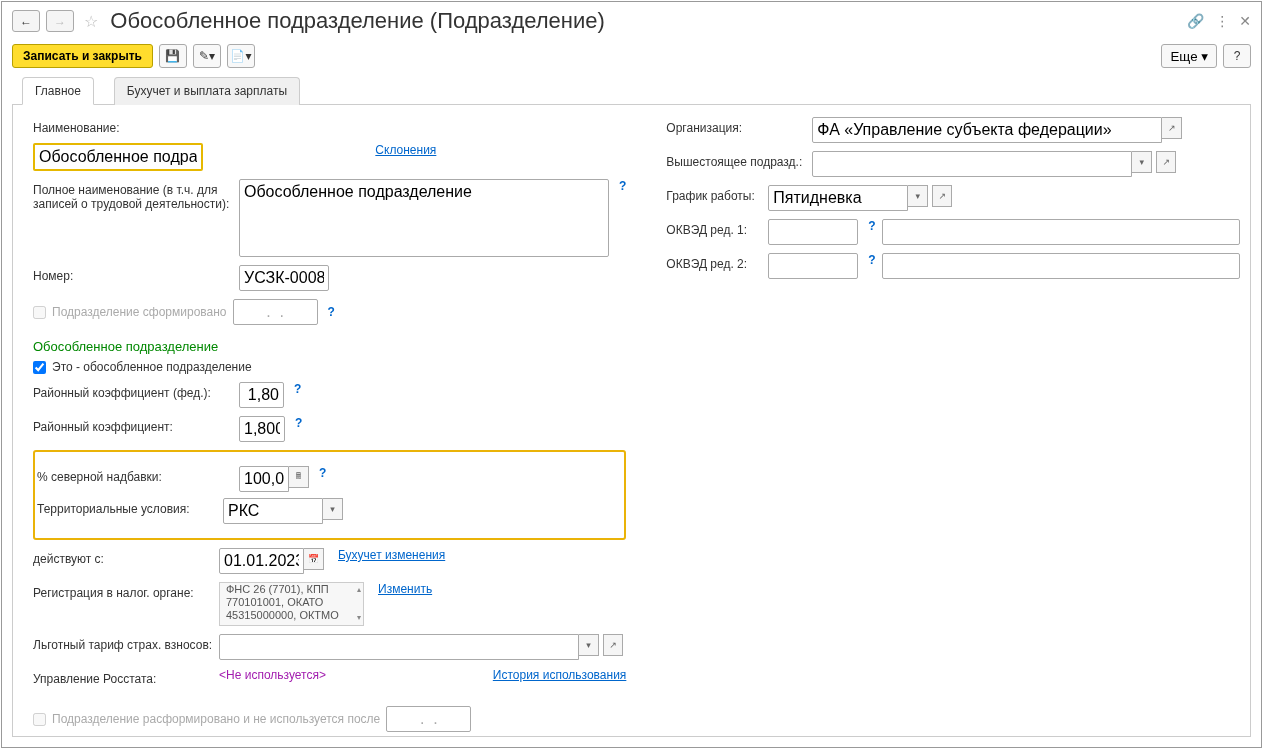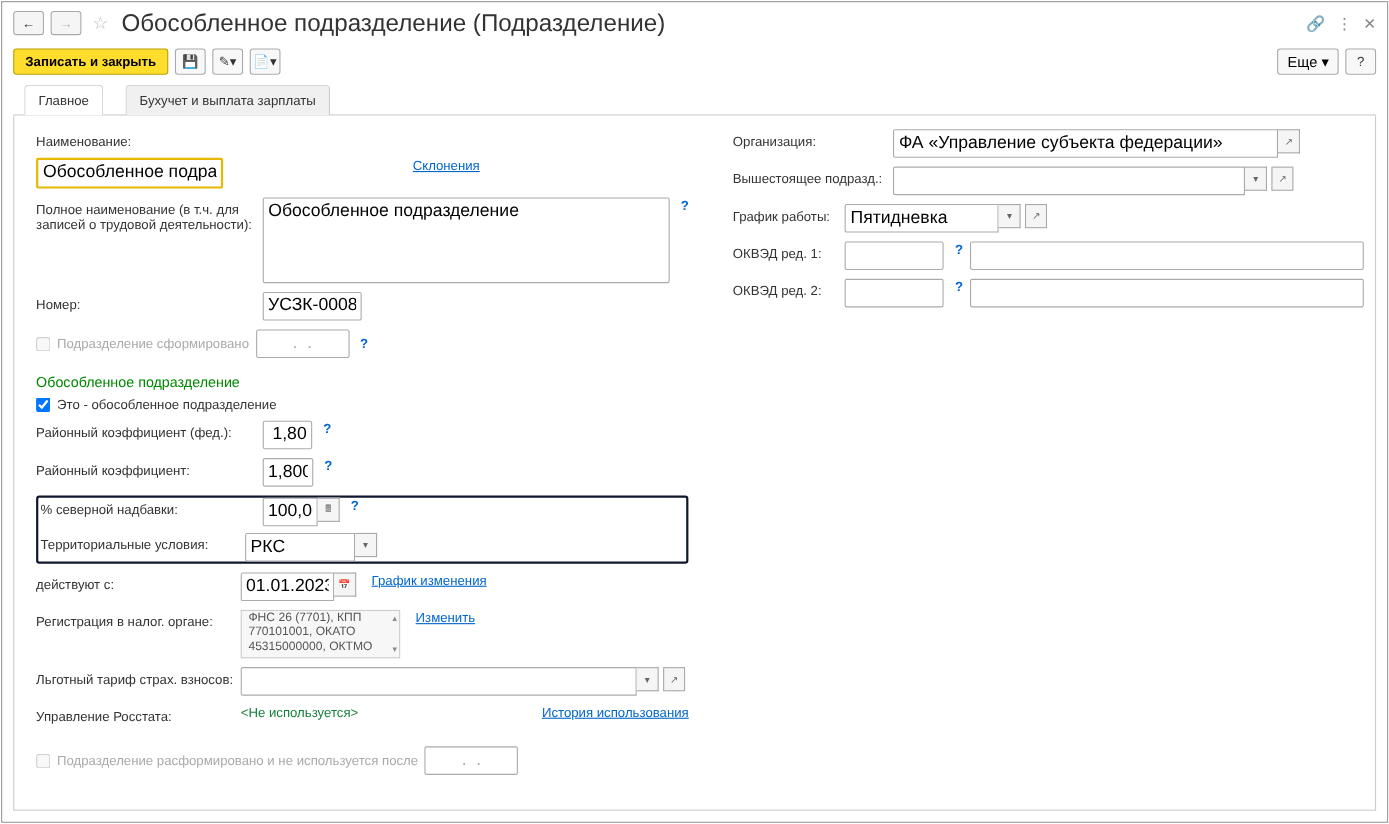--- a/index.html
+++ b/index.html
@@ -150,23 +150,23 @@
     margin: 14px 0 6px 0;
   }
   .checkbox-row {
     display: flex;
     align-items: center;
     gap: 6px;
     margin-bottom: 8px;
   }
   .checkbox-row input[type=checkbox] { margin: 0; }
   .highlighted-block {
-    border: 2px solid #0f172a;
-    border-radius: 3px;
-    padding: 0 2px;
+    border: 2px solid #eab308;
+    border-radius: 3px;
+    padding: 14px 2px;
     margin-bottom: 8px;
   }
   .field-btn {
     width: 20px; height: 22px;
     border: 1px solid #aaa;
     border-left: none;
     background: #f5f5f5;
     display: inline-flex;
     align-items: center;
     justify-content: center;
@@ -192,21 +192,21 @@
   .readonly-box .scroll-hint {
     position: absolute;
     right: 2px;
     top: 2px;
     font-size: 8px;
     color: #888;
     display: flex;
     flex-direction: column;
     gap: 18px;
   }
-  .muted { color: #15803d; }
+  .muted { color: #a21caf; }
   .input-org { width: 350px; }
   .input-graph { width: 140px; }
   .input-okved-s { width: 90px; }
   .input-okved-l { width: 358px; }
   .input-parent { width: 320px; }
   .input-tarif { width: 360px; }
   .disabled-row { color: #aaa; }
   .disabled-row .input { color: #aaa; }
 </style>
 </head>
@@ -306,21 +306,21 @@
           </div>
         </div>
       </div>
 
       <div class="form-row">
         <div class="form-label" style="width:180px;">действуют с:</div>
         <div class="input-group">
           <input class="input input-date" value="01.01.2023" style="">
           <span class="field-btn">📅</span>
         </div>
-        <span class="link" style="margin-left:8px;">График изменения</span>
+        <span class="link" style="margin-left:8px;">Бухучет изменения</span>
       </div>
 
       <div class="form-row">
         <div class="form-label" style="width:180px;">Регистрация в налог. органе:</div>
         <div class="readonly-box">
           <span>ФНС 26 (7701), КПП 770101001, ОКАТО 45315000000, ОКТМО</span>
           <div class="scroll-hint">
               <span>▴</span>
               <span>▾</span>
             </div>

